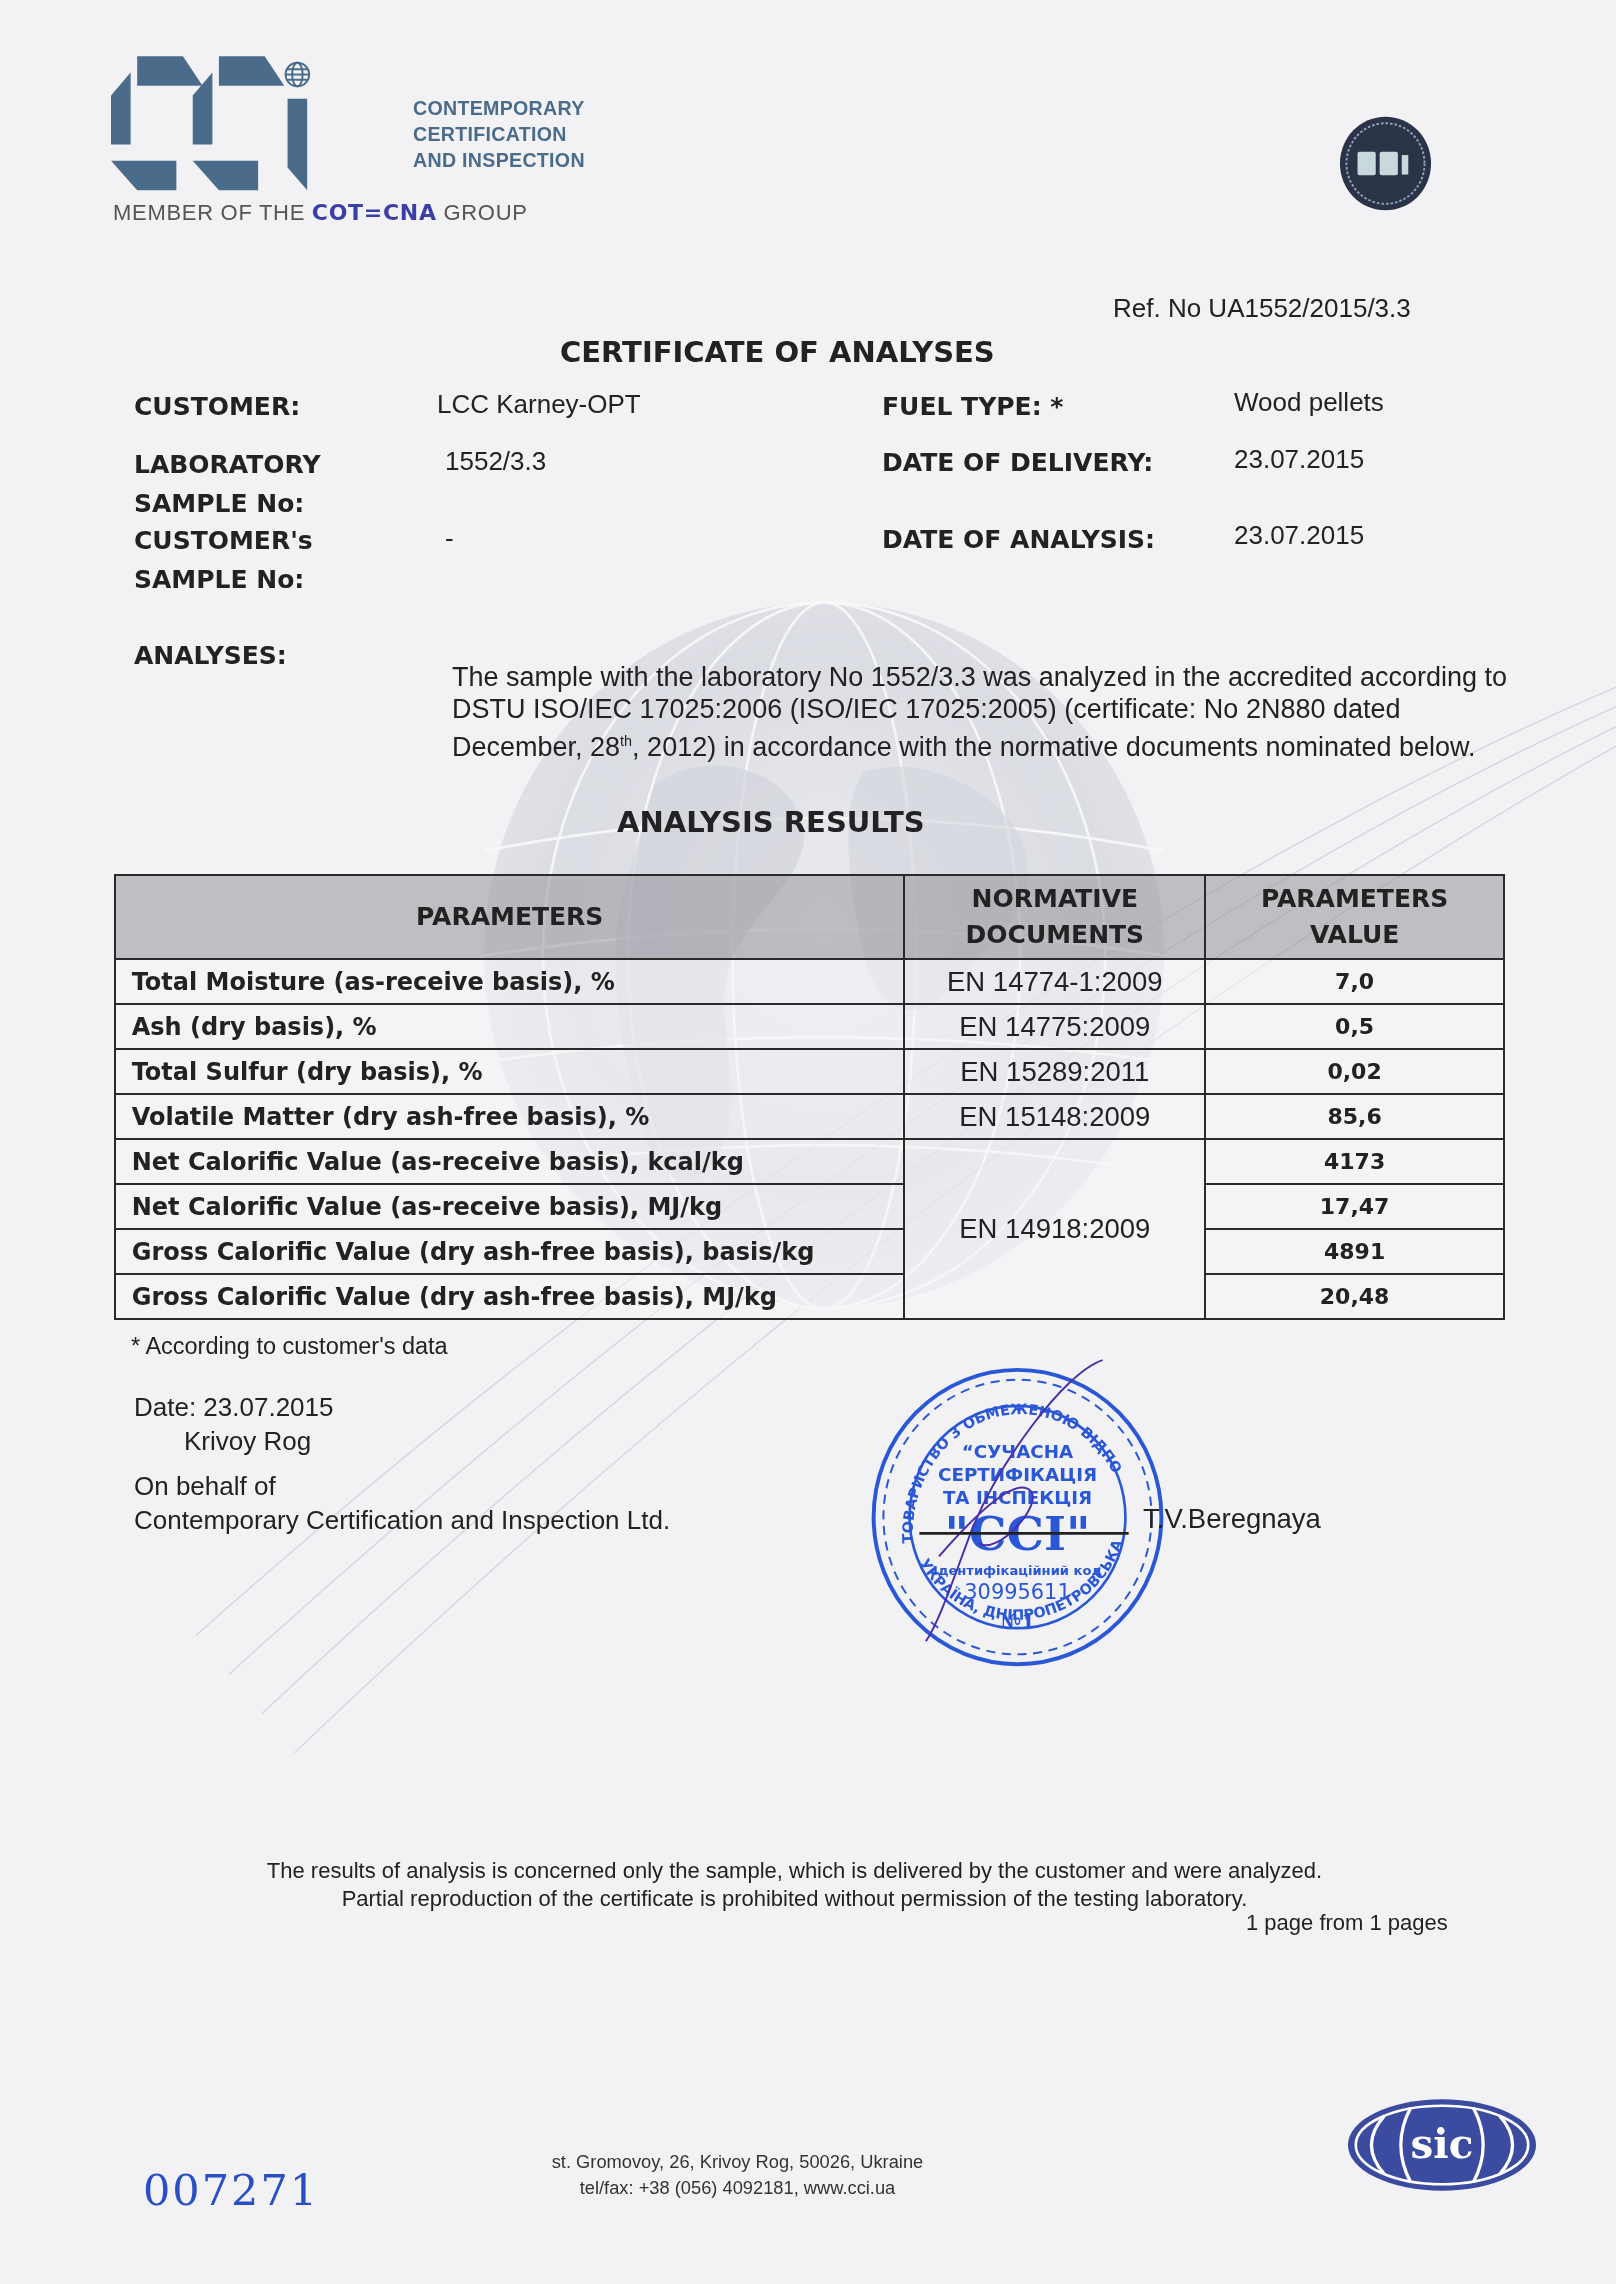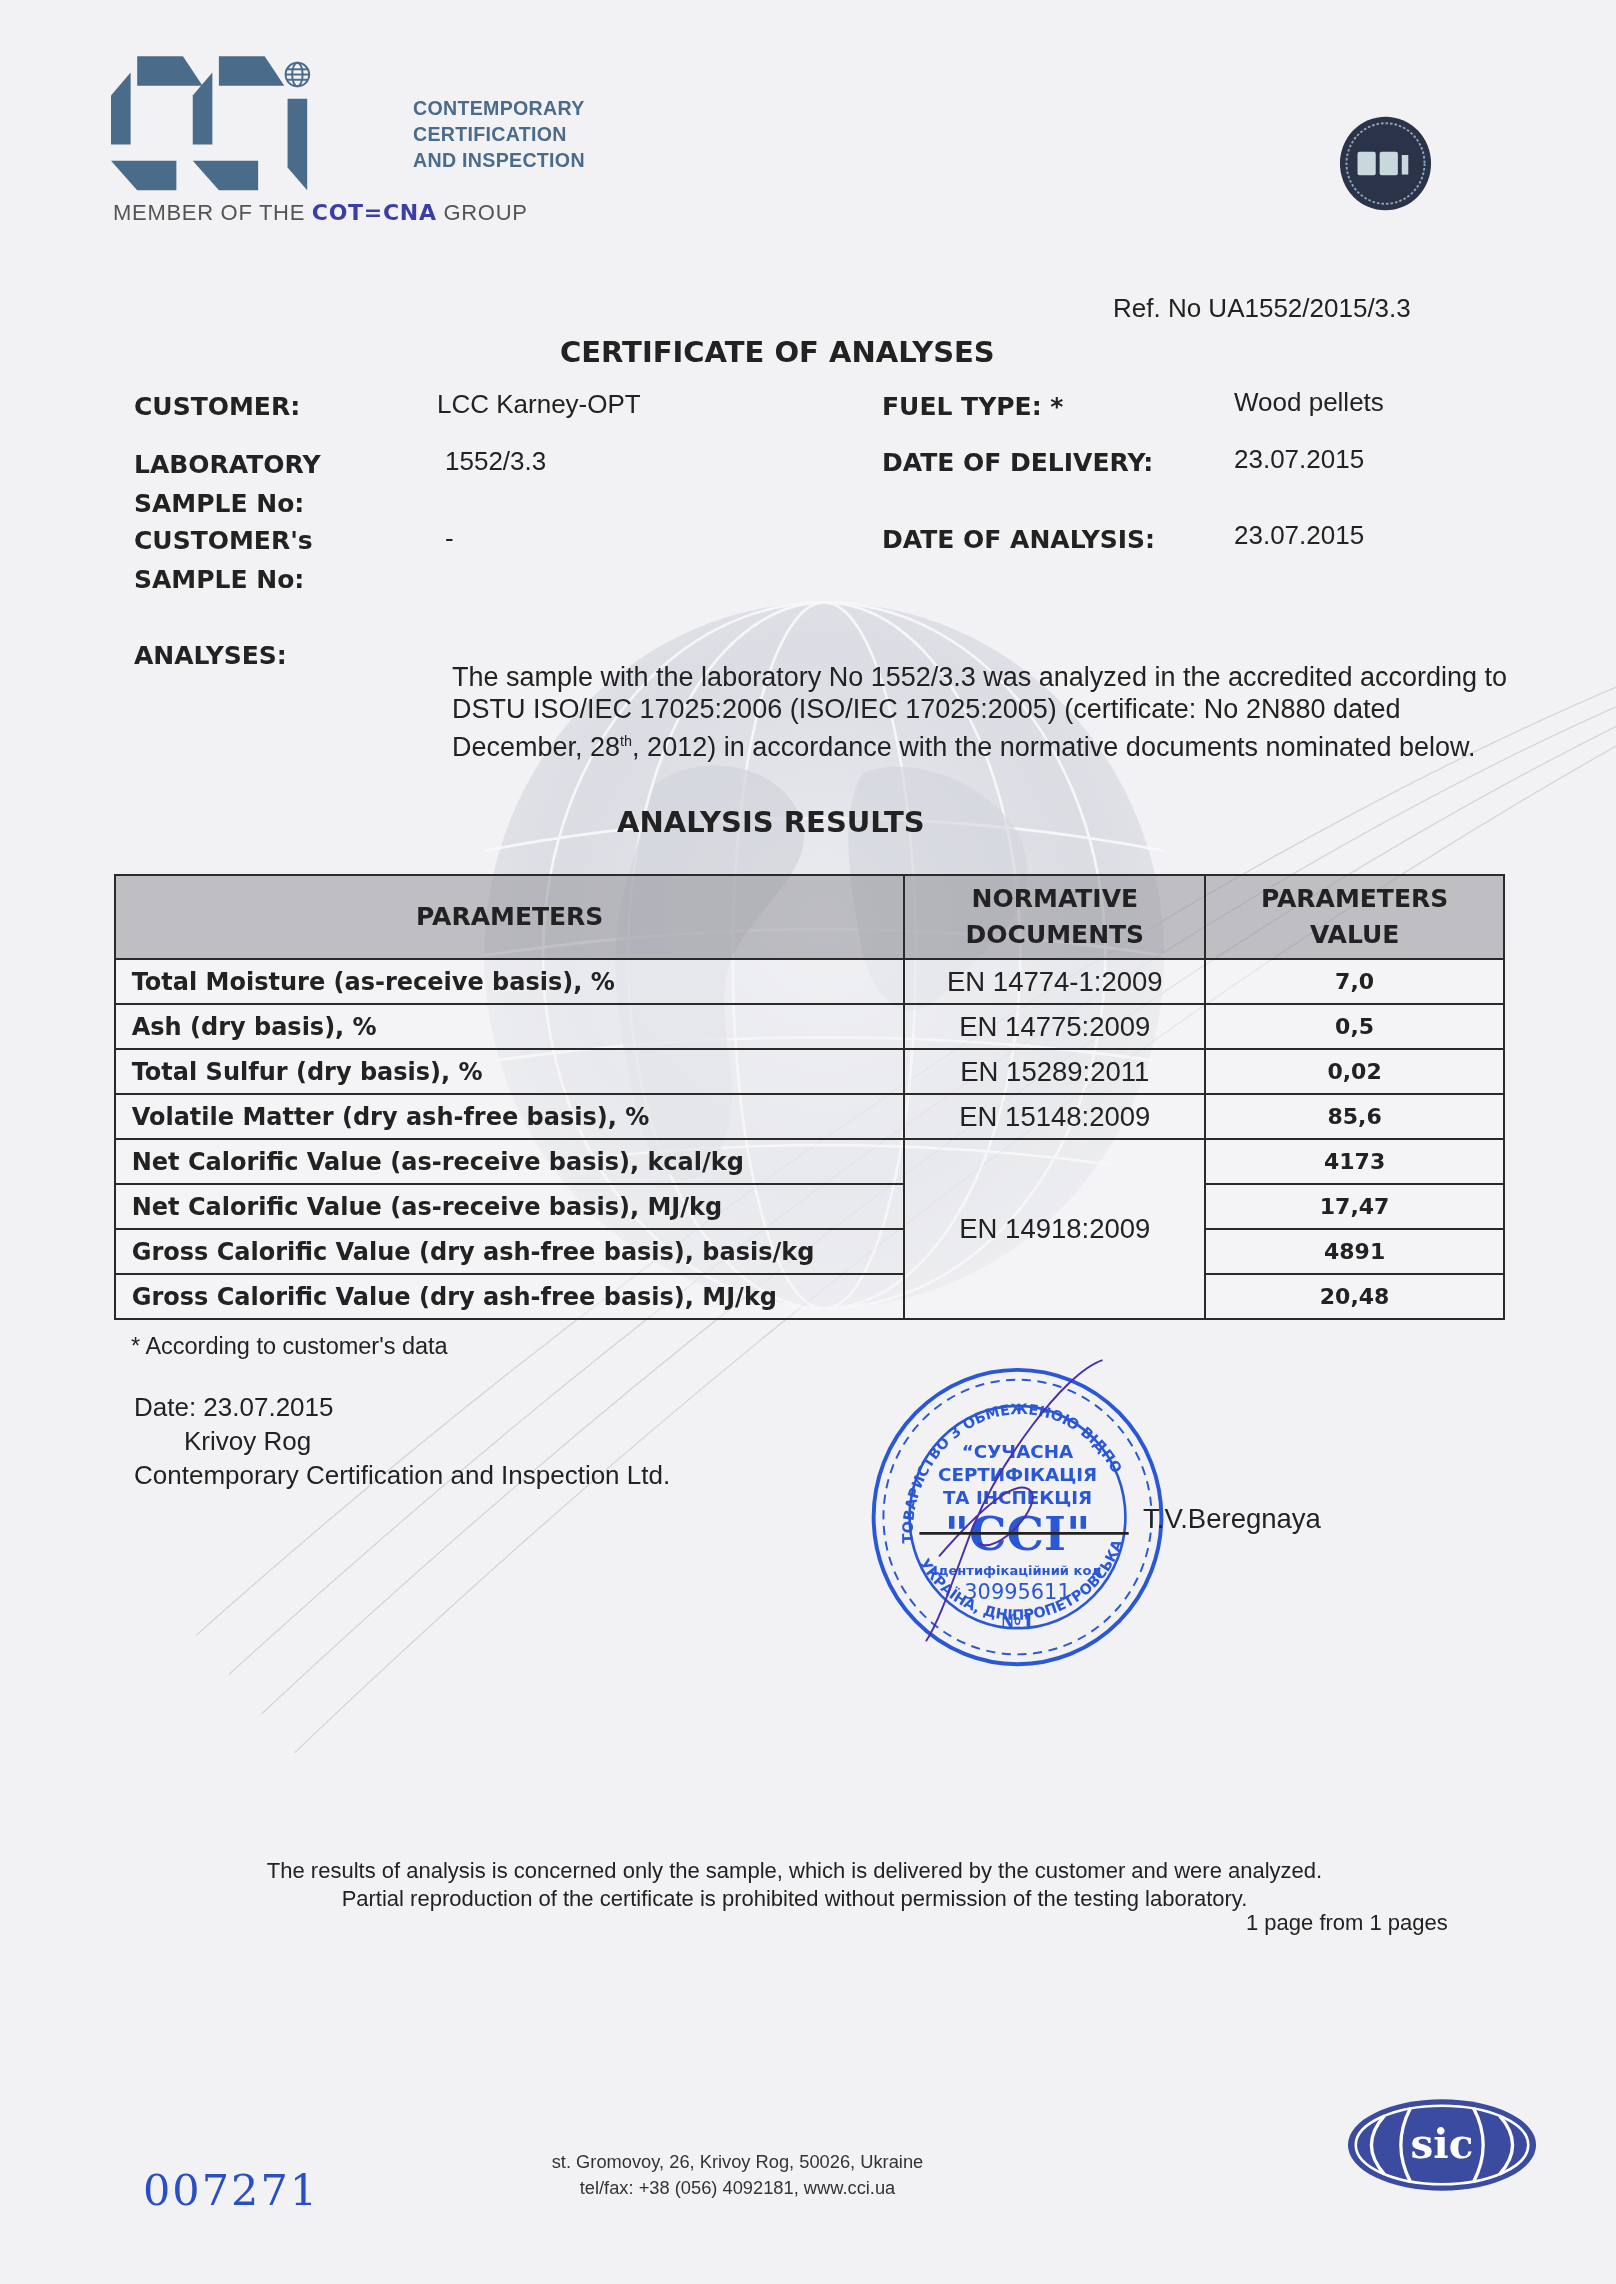--- a/index.html
+++ b/index.html
@@ -226,20 +226,21 @@
       <td class="value">20,48</td>
     </tr>
   </tbody>
 </table>
 
 <div class="abs footnote">* According to customer's data</div>
 
 <div class="abs sig-block">
   <div>Date: 23.07.2015</div>
   <div style="padding-left:50px;">Krivoy Rog</div>
+  <div style="margin-top:10.5px;">On behalf of</div>
   <div>Contemporary Certification and Inspection Ltd.</div>
 </div>
 
 <svg id="stamp" class="abs" viewBox="0 0 460 500">
   <defs>
     <path id="ringTop" d="M70,300 A165,185 0 0 1 380,200"></path>
     <path id="ringBot" d="M80,330 A170,170 0 0 0 390,300"></path>
   </defs>
   <g fill="none" stroke="#2a57d6">
     <ellipse cx="230" cy="260" rx="220" ry="225" stroke-width="6"></ellipse>

